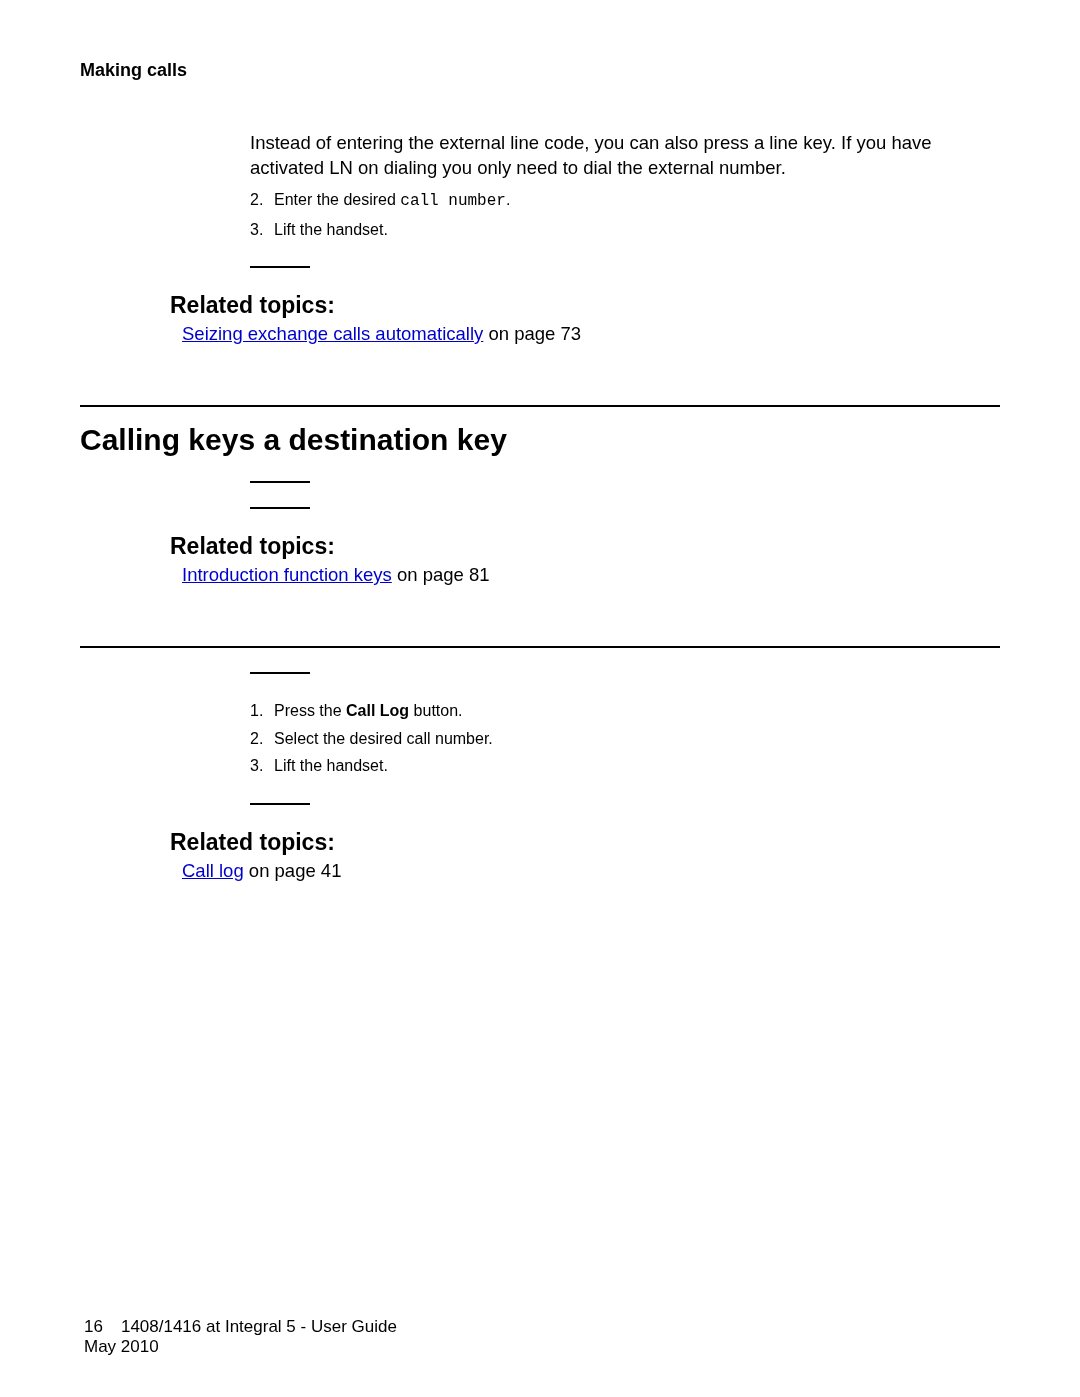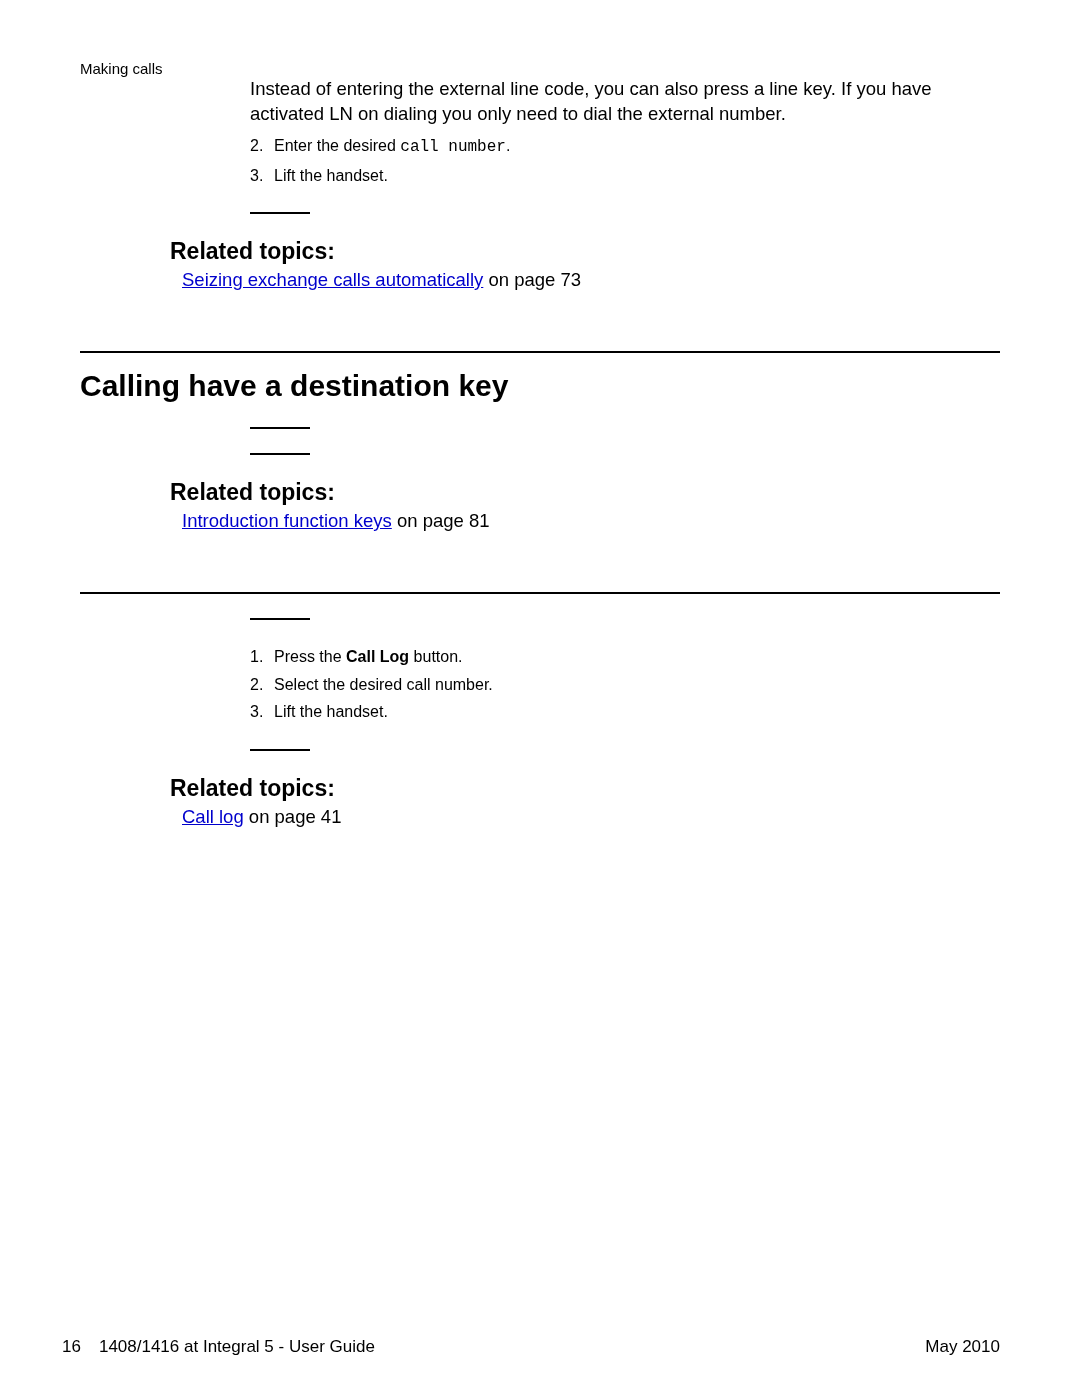--- a/index.html
+++ b/index.html
@@ -10,21 +10,23 @@
     color: #000;
   }
   .page {
     width: 1080px;
     height: 1397px;
     position: relative;
     box-sizing: border-box;
     padding: 60px 80px 40px 80px;
   }
   .running-header {
-    font-size: 15px;
+    font-size: 18px;
+    margin-bottom: 50px;
+    font-weight: bold;
   }
   .content {
     padding-left: 170px;
   }
   .intro-text {
     font-size: 18.5px;
     line-height: 1.35;
     margin-bottom: 0;
   }
   ol.steps {
@@ -73,25 +75,26 @@
     margin: 60px 0 16px 0;
   }
   .section-heading {
     font-size: 30px;
     font-weight: bold;
     margin: 0 0 10px 0;
   }
   .footer {
     position: absolute;
     bottom: 40px;
-    left: 62px;
+    left: 84px;
     right: 80px;
     display: flex;
     justify-content: space-between;
     font-size: 17px;
+    flex-direction: column;
   }
   .footer-left span {
     margin-right: 18px;
   }
   .strong { font-weight: bold; }
 </style>
 </head>
 <body>
 
 <div class="page">
@@ -111,21 +114,21 @@
     <hr class="short-rule">
   </div>
   <div class="related-wrap">
     <div class="related-heading">Related topics:</div>
     <div class="related-link-row">
       <span class="link">Seizing exchange calls automatically</span><span> on page 73</span>
     </div>
   </div>
 
   <hr class="section-rule">
-  <h2 class="section-heading">Calling have a destination key</h2>
+  <h2 class="section-heading">Calling keys a destination key</h2>
   <div class="content">
     <hr class="short-rule">
     <hr class="short-rule">
   </div>
   <div class="related-wrap">
     <div class="related-heading">Related topics:</div>
     <div class="related-link-row">
       <span class="link">Introduction function keys</span><span> on page 81</span>
     </div>
   </div>

